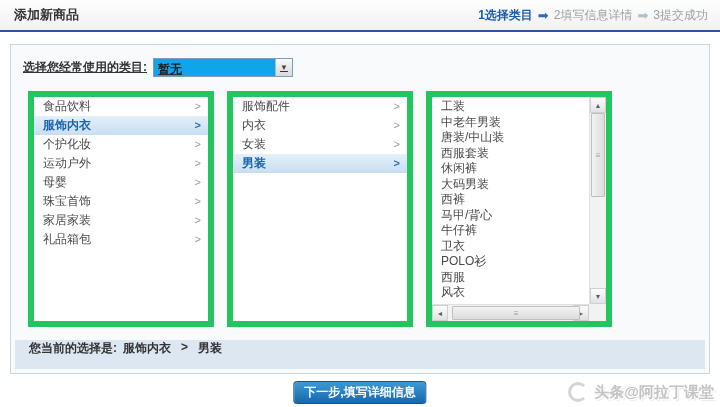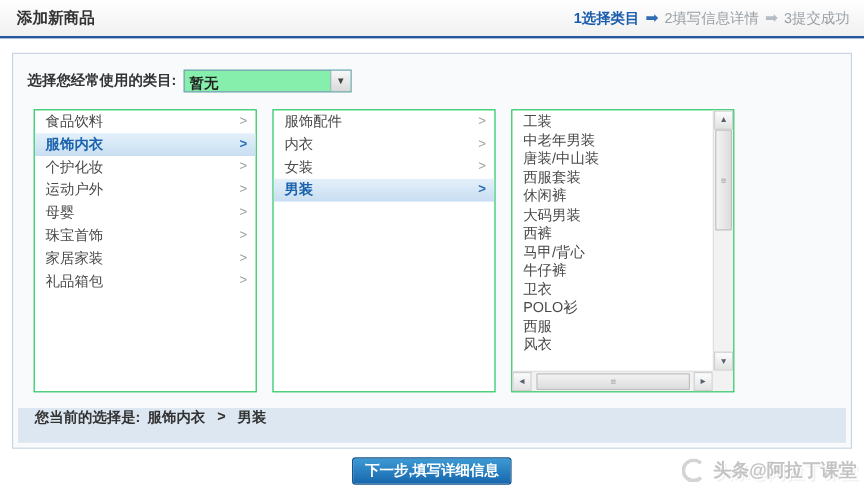--- a/index.html
+++ b/index.html
@@ -18,40 +18,40 @@
   }
   .hdr-title { font-size:13px; font-weight:bold; color:#333; }
   .steps { display:flex; align-items:center; gap:5px; font-size:12px; }
   .step-active { color:#1a5dac; font-weight:bold; }
   .step-idle { color:#9aa0a6; }
   .arrow-blue { color:#2e6cb5; font-size:13px; }
   .arrow-gray { color:#b4bcc6; font-size:13px; }
   
   .panel {
     position:absolute; left:10px; top:44px; width:700px; height:330px;
-    border:1px solid #c9d6e2; background:#f8fafc;
+    border:1px solid #c9d6e2; background:#f8fafc;text-decoration:underline;
   }
   .fav-row { padding:10px 0 0 12px; height:34px; display:flex; align-items:center; }
   .fav-label { font-weight:bold; color:#333; margin-right:6px; }
   .fake-select {
     display:inline-flex; width:140px; height:19px;
-    border:1px solid #7f9db9; background:#86efac; align-items:stretch; cursor:pointer;
+    border:1px solid #7f9db9; background:#0ea5e9; align-items:stretch; cursor:pointer;
   }
   .fake-select .val { flex:1; padding:2px 0 0 4px; font-weight:bold; color:#222; overflow:hidden; }
   .fake-select .btn {
     width:17px; border-left:1px solid #a9b8c6;
     background:linear-gradient(#f8f8f8,#d9d9d9);
     display:flex; align-items:center; justify-content:center;
     font-size:8px; color:#444;
   }
   
   .cols { position:absolute; left:17px; top:46px; display:flex; gap:13px; }
   .cat-box {
     width:186px; height:236px; background:#fff;
-    border:1px solid #22c55e; overflow:hidden; position:relative;
+    border:6px solid #22c55e; overflow:hidden; position:relative;
   }
   .cat-row {
     height:19px; line-height:19px; padding:0 7px 0 9px;
     display:flex; justify-content:space-between; align-items:center;
     color:#4a4a4a; cursor:pointer; white-space:nowrap;
   }
   .cat-row .cat-arrow { color:#9a9a9a; font-size:11px; }
   .cat-row.selected {
     background:linear-gradient(#e4f0fa,#c8def1);
     color:#1b64ad; font-weight:bold;

